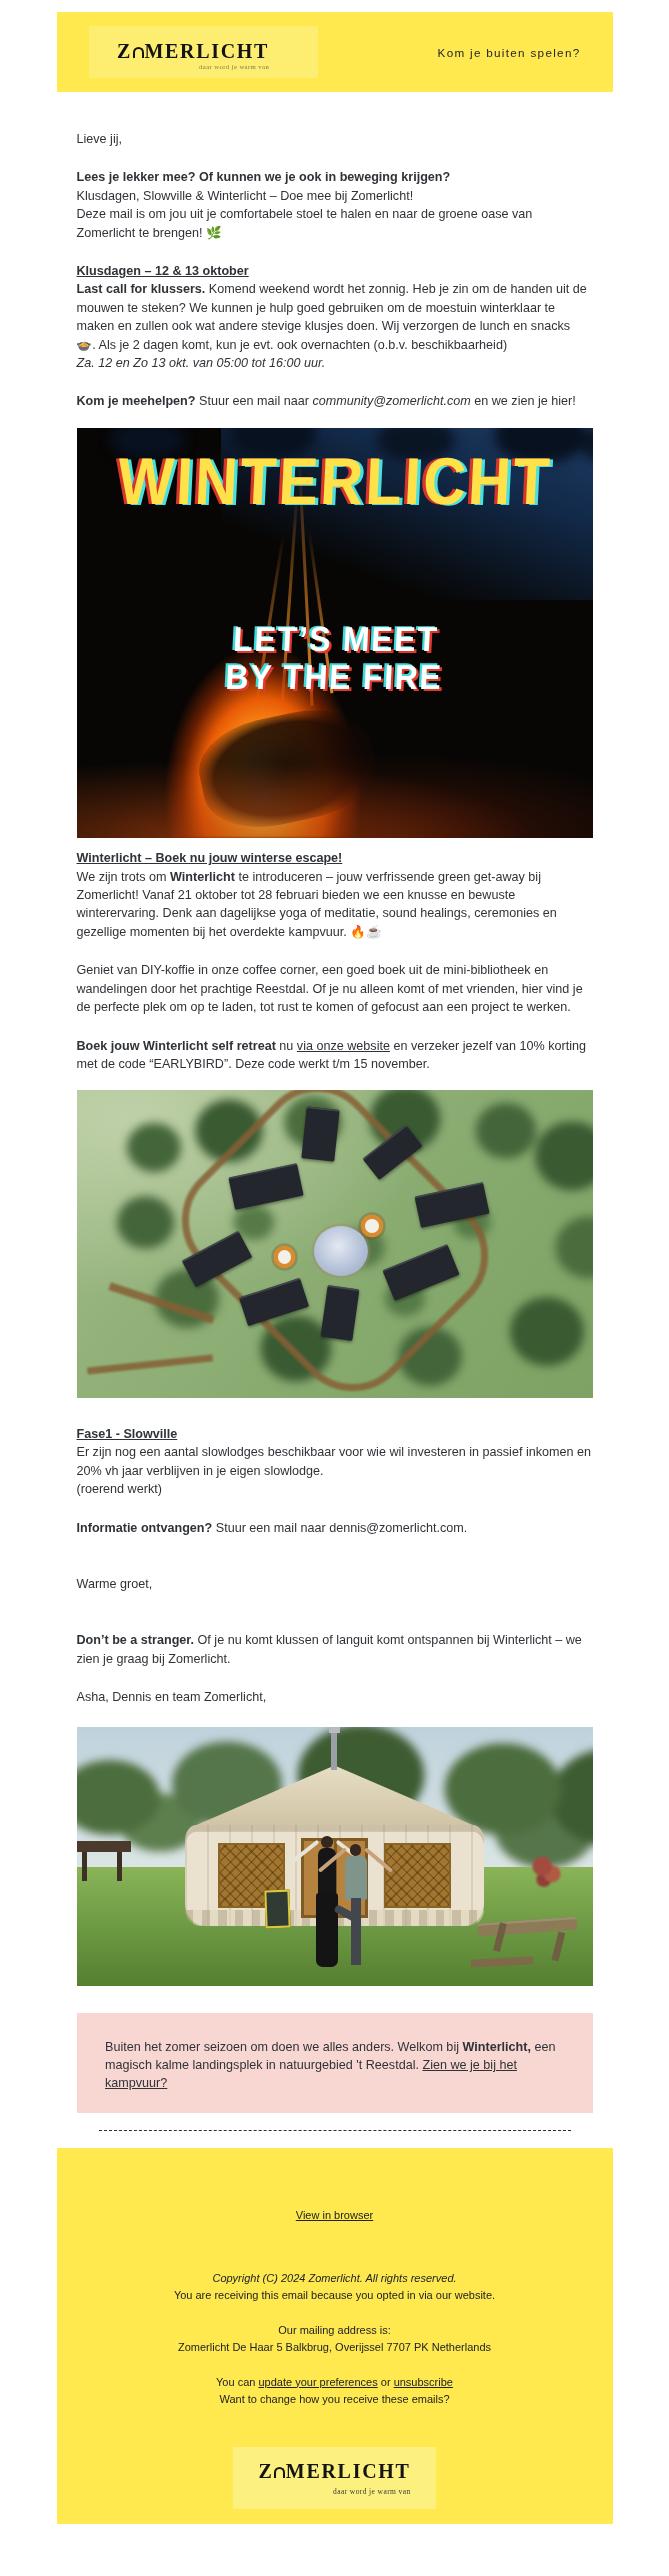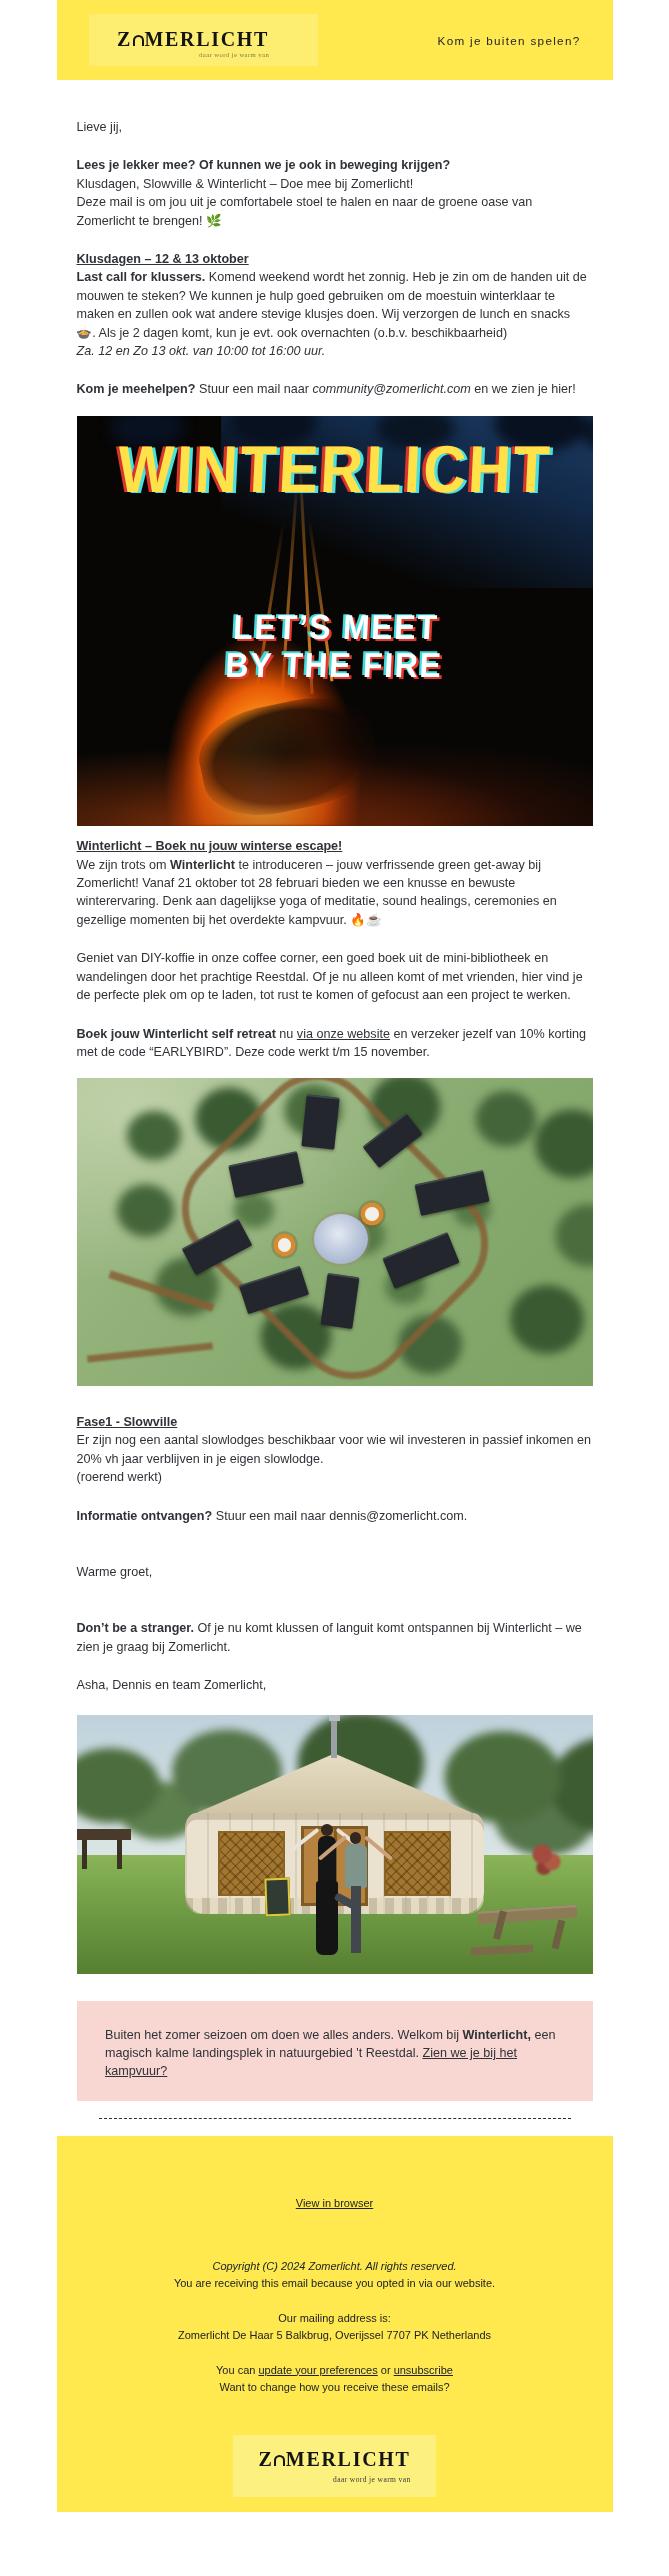--- a/index.html
+++ b/index.html
@@ -1,18 +1,18 @@
 <!DOCTYPE html>
 <html style="font-size:13.4px"><head>
 <meta charset="utf-8">
 <style>
   * { box-sizing: border-box; }
   html,body { margin:0; padding:0; background:#ffffff; }
   body { font-family:"Liberation Sans", sans-serif; color:#2f3338; }
-  .email { width:556px; margin:0 auto; background:#ffffff; }
+  .email { width:556px; margin:12px auto; background:#ffffff; }
 
   
   .header { background:#FFE94E; height:80px; display:flex; align-items:center;
             justify-content:space-between; padding:0 32px 0 32px; }
   .logo-box { background:#FDEE72; padding:15px 49px 8.4px 28.5px; }
   .wordmark { font-family:"Liberation Serif", serif; font-weight:bold; color:#141414;
               font-size:20px; letter-spacing:1.7px; line-height:1; white-space:nowrap; }
   .arch { display:inline-block; width:0.56em; height:0.54em; border:0.10em solid #141414;
           border-bottom:none; border-radius:0.34em 0.34em 0 0; margin:0 0.03em; }
   .logo-tagline { font-family:"Liberation Serif", serif; font-size:6.7px;
@@ -176,21 +176,21 @@
     <p class="para">
       <strong>Lees je lekker mee? Of kunnen we je ook in beweging krijgen?</strong><br>
       <span>Klusdagen, Slowville &amp; Winterlicht – Doe mee bij Zomerlicht!</span><br>
       <span>Deze mail is om jou uit je comfortabele stoel te halen en naar de groene oase van Zomerlicht te brengen! 🌿</span>
     </p>
 
 
     <p class="para">
       <span class="h-link">Klusdagen – 12 &amp; 13 oktober</span><br>
       <strong>Last call for klussers.</strong><span> Komend weekend wordt het zonnig. Heb je zin om de handen uit de mouwen te steken? We kunnen je hulp goed gebruiken om de moestuin winterklaar te maken en zullen ook wat andere stevige klusjes doen. Wij verzorgen de lunch en snacks 🍲. Als je 2 dagen komt, kun je evt. ook overnachten (o.b.v. beschikbaarheid)</span><br>
-      <span class="sched">Za. 12 en Zo 13 okt. van 10:00 tot 16:00 uur.</span>
+      <span class="sched">Za. 12 en Zo 13 okt. van 05:00 tot 16:00 uur.</span>
     </p>
 
     <p class="para" style="margin-bottom:16.7px;">
       <strong>Kom je meehelpen?</strong><span> Stuur een mail naar </span><em class="mail">community@zomerlicht.com</em><span> en we zien je hier!</span>
     </p>
 
     <div class="banner fire">
       <div class="fire-sky"></div>
       <div class="fire-trees"></div>
       <div class="spark s1"></div>

